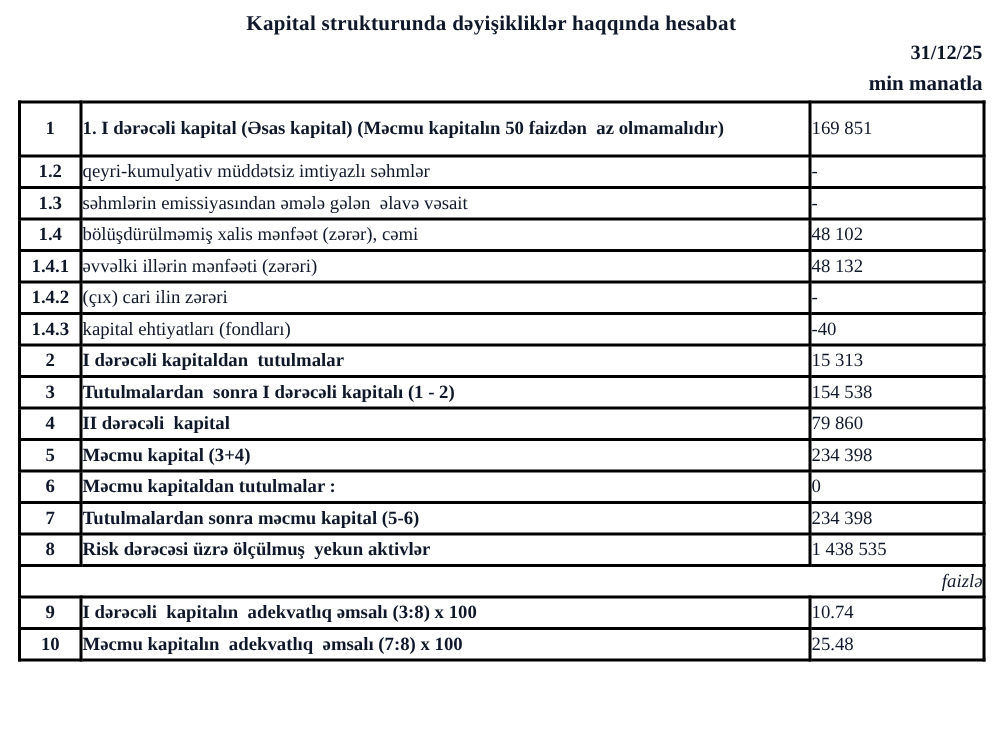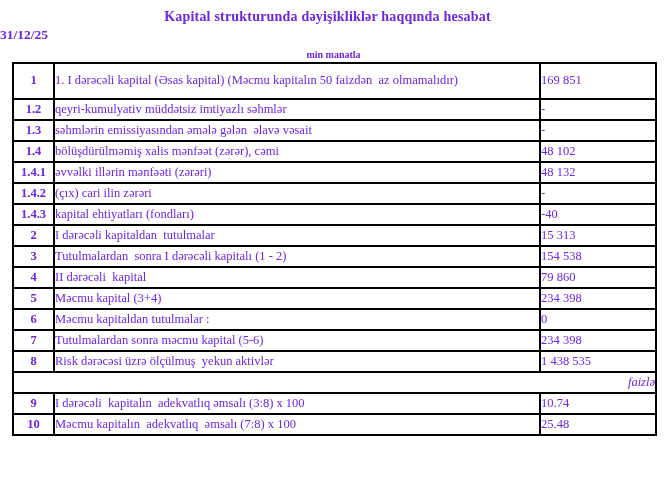--- a/index.html
+++ b/index.html
@@ -5,46 +5,46 @@
   html, body {
     margin: 0;
     padding: 0;
     background: #ffffff;
   }
   .page {
     position: relative;
     width: 671px;
     height: 498px;
     background: #ffffff;
-    color: #6d28d9;
+    color: #0f172a;
     font-family: "Liberation Serif", serif;
     overflow: hidden;
   }
   .title {
     margin-top: 9px;
     width: 655px;
     text-align: center;
     font-size: 14px;
     font-weight: bold;
     letter-spacing: 0.2px;
   }
   .date {
     width: 655px;
-    text-align: left;
+    text-align: right;
     font-size: 13.5px;
     font-weight: bold;
     margin-top: 2px;
   }
   .unit {
     width: 643px;
     margin-left: 12px;
     margin-top: 6px;
     margin-bottom: 2px;
-    text-align: center;
-    font-size: 10px;
+    text-align: right;
+    font-size: 14px;
     font-weight: bold;
   }
   table.report {
     margin-left: 12px;
     width: 643px;
     border-collapse: collapse;
     table-layout: fixed;
   }
   table.report col.c-no    { width: 41px; }
   table.report col.c-label { width: 486px; }
@@ -63,21 +63,21 @@
   }
   td.label {
     padding-left: 8px;
     padding-right: 4px;
     white-space: pre-wrap;
   }
   td.value {
     text-align: left;
     padding-right: 7px;
   }
-  tr.bold-row td.label { font-weight: normal; margin-top: 42px; }
+  tr.bold-row td.label { font-weight: bold; margin-top: 42px; }
   tr.tall td { height: 34px; }
   td.sep {
     text-align: right;
     padding-right: 8px;
     font-style: italic;
     height: 18px;
   }
 </style>
 </head>
 <body>

